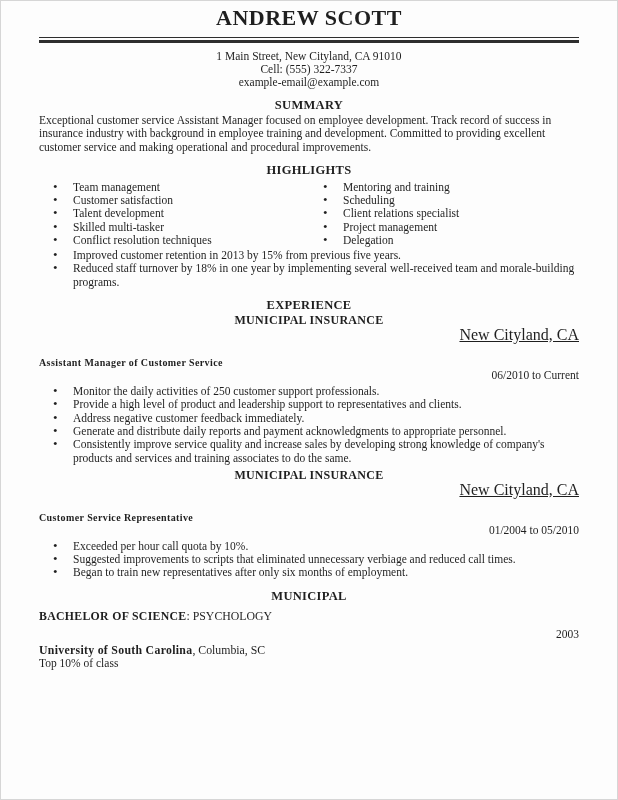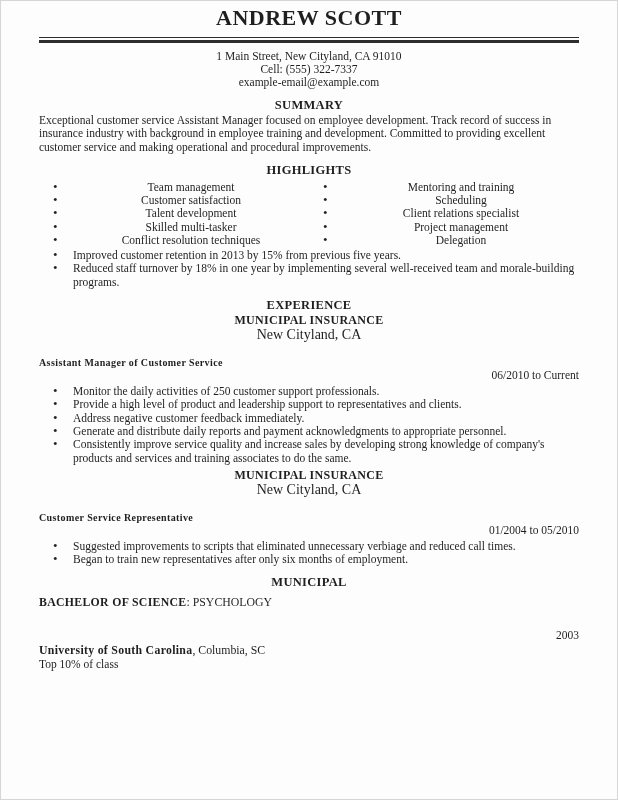--- a/index.html
+++ b/index.html
@@ -51,36 +51,36 @@
     padding-left: 34px;
   }
   li::before {
     content: "\2022";
     position: absolute;
     left: 14px;
     top: -1px;
     font-size: 13px;
   }
   .hl-columns { display: flex; }
-  .hl-col { width: 50%; text-align: center; }
+  .hl-col { width: 50%; }
   .hl-col li { line-height: 13.2px; }
   .company {
     text-align: center; font-weight: bold;
     font-size: 12px; line-height: 13.5px; letter-spacing: 0.3px;
     margin-top: 2px;
   }
-  .location { text-align: center; font-size: 14px; line-height: 13px; }
+  .location { text-align: right; font-size: 16px; line-height: 13px; text-decoration: underline; }
   .job-title {
     font-weight: bold; font-size: 10px; line-height: 13.5px;
     letter-spacing: 0.4px; margin-top: 15px;
   }
   .job-dates { text-align: right; font-size: 11.5px; line-height: 13.5px; }
   .job2 { margin-top: 4px; }
   .edu-degree { font-size: 11.8px; line-height: 13.5px; margin-top: 7px; }
-  .edu-year { text-align: right; font-size: 11.5px; line-height: 13.5px; margin-top: 19px; }
+  .edu-year { text-align: right; font-size: 11.5px; line-height: 13.5px; margin-top: 5px; }
   .edu-school { font-size: 11.8px; line-height: 13.5px; margin-top: 2px; }
   .edu-note { font-size: 11.5px; line-height: 13.5px; }
   .b { font-weight: bold; letter-spacing: 0.3px; }
 </style>
 </head>
 <body>
 
 <div class="page">
 
   <h1 class="name">ANDREW SCOTT</h1>
@@ -132,20 +132,21 @@
       <li>Consistently improve service quality and increase sales by developing strong knowledge of company's products and services and training associates to do the same.</li>
     </ul>
   </div>
 
   <div class="job2">
     <div class="company">MUNICIPAL INSURANCE</div>
     <div class="location">New Cityland, CA</div>
     <div class="job-title">Customer Service Representative</div>
     <div class="job-dates">01/2004 to 05/2010</div>
     <ul>
+      <li>Exceeded per hour call quota by 10%.</li>
       <li>Suggested improvements to scripts that eliminated unnecessary verbiage and reduced call times.</li>
       <li>Began to train new representatives after only six months of employment.</li>
     </ul>
   </div>
 
   <div class="sec-heading">MUNICIPAL</div>
   <div class="edu-degree">
     <span class="b">BACHELOR OF SCIENCE</span><span>: PSYCHOLOGY</span>
   </div>
   <div class="edu-year">2003</div>

